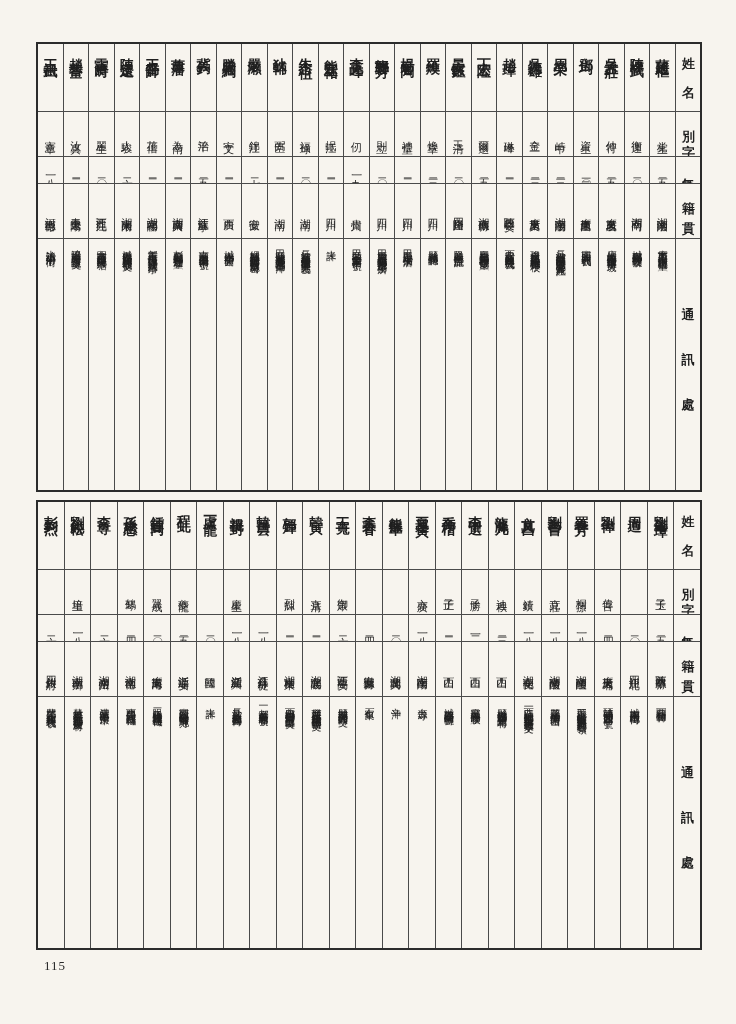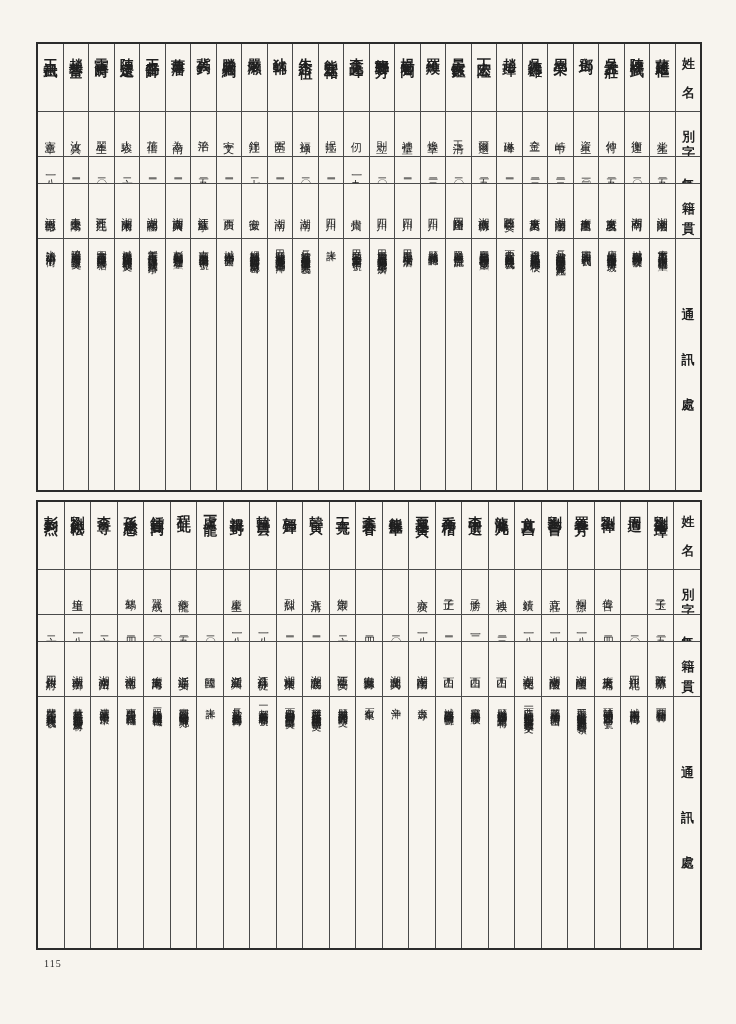--- a/index.html
+++ b/index.html
@@ -58,21 +58,21 @@
   .hs-name    { letter-spacing: 2.2em !important; }
   .hs-zi      { letter-spacing: 1.1em !important; }
   .hs-age     { letter-spacing: 0.15em !important; }
   .hs-origin  { letter-spacing: 1.5em !important; }
   .hs-address { letter-spacing: 3.5em !important; }
   .header-col .cell.address { align-items: center; }
 
   .page-number {
     position: absolute;
     left: 44px; top: 958px;
-    font-size: 10px; letter-spacing: 1px;
+    font-size: 13px; letter-spacing: 1px;
     color: #2a2a2a;
   }
 </style>
 </head>
 <body>
 
 <div class="page">
 
   <section class="table" id="table-top">
     <div class="col header-col">

